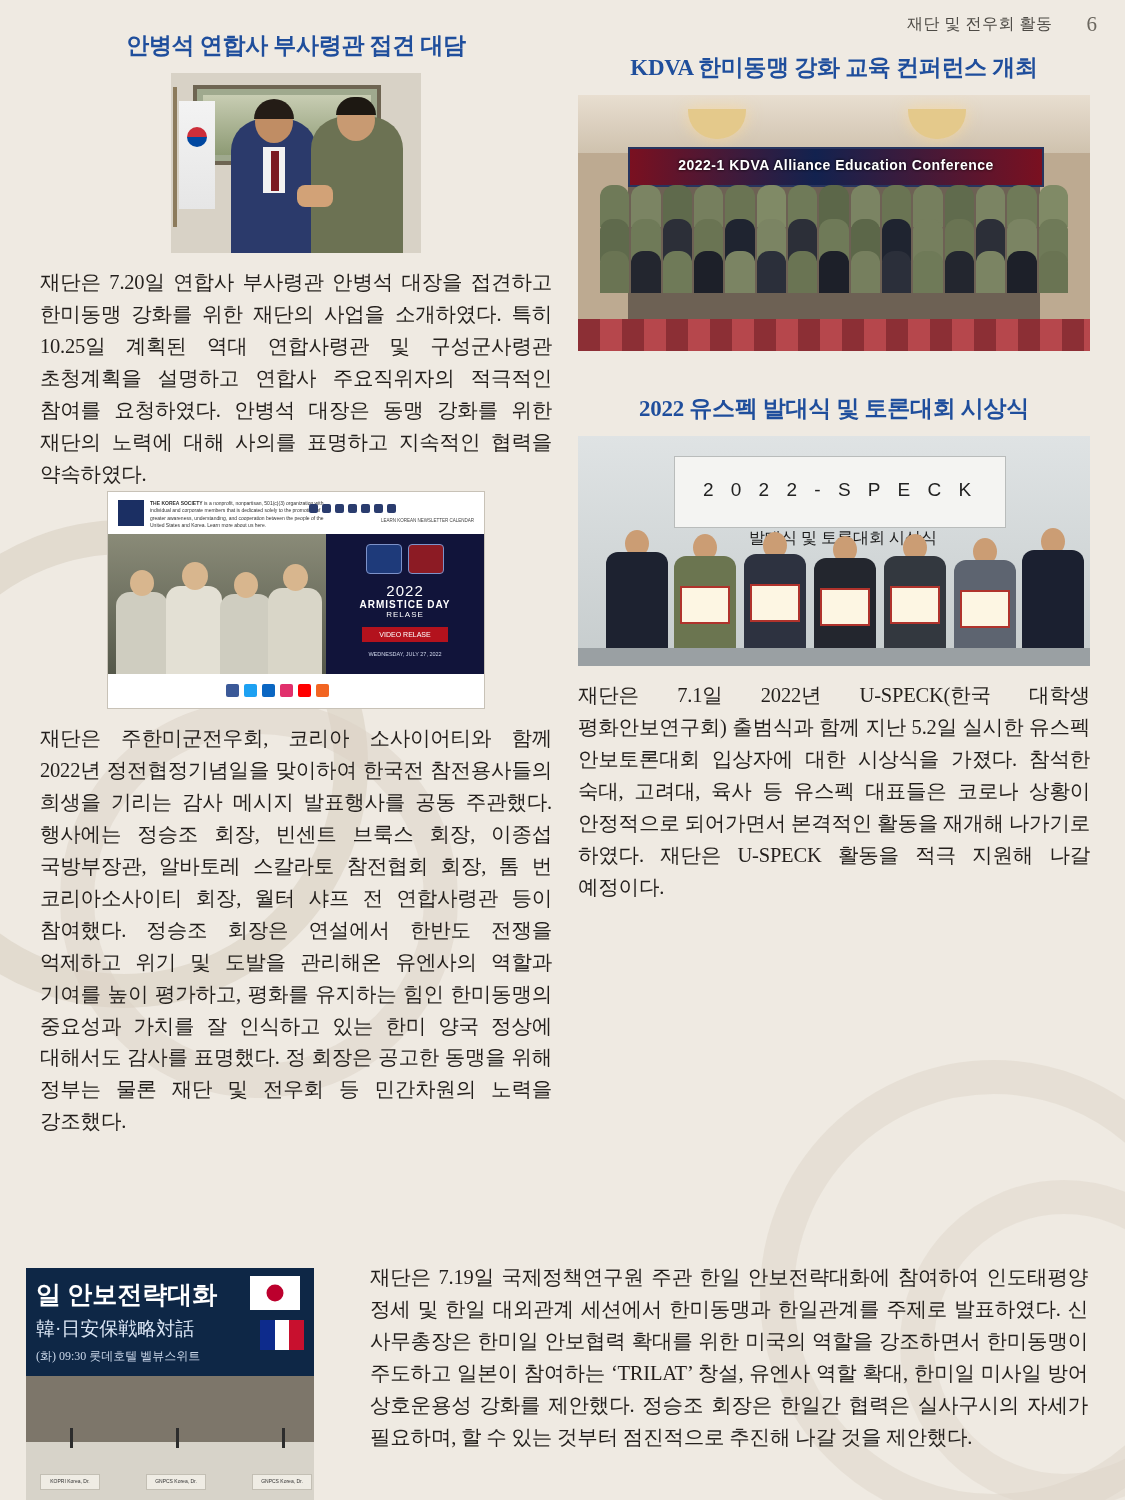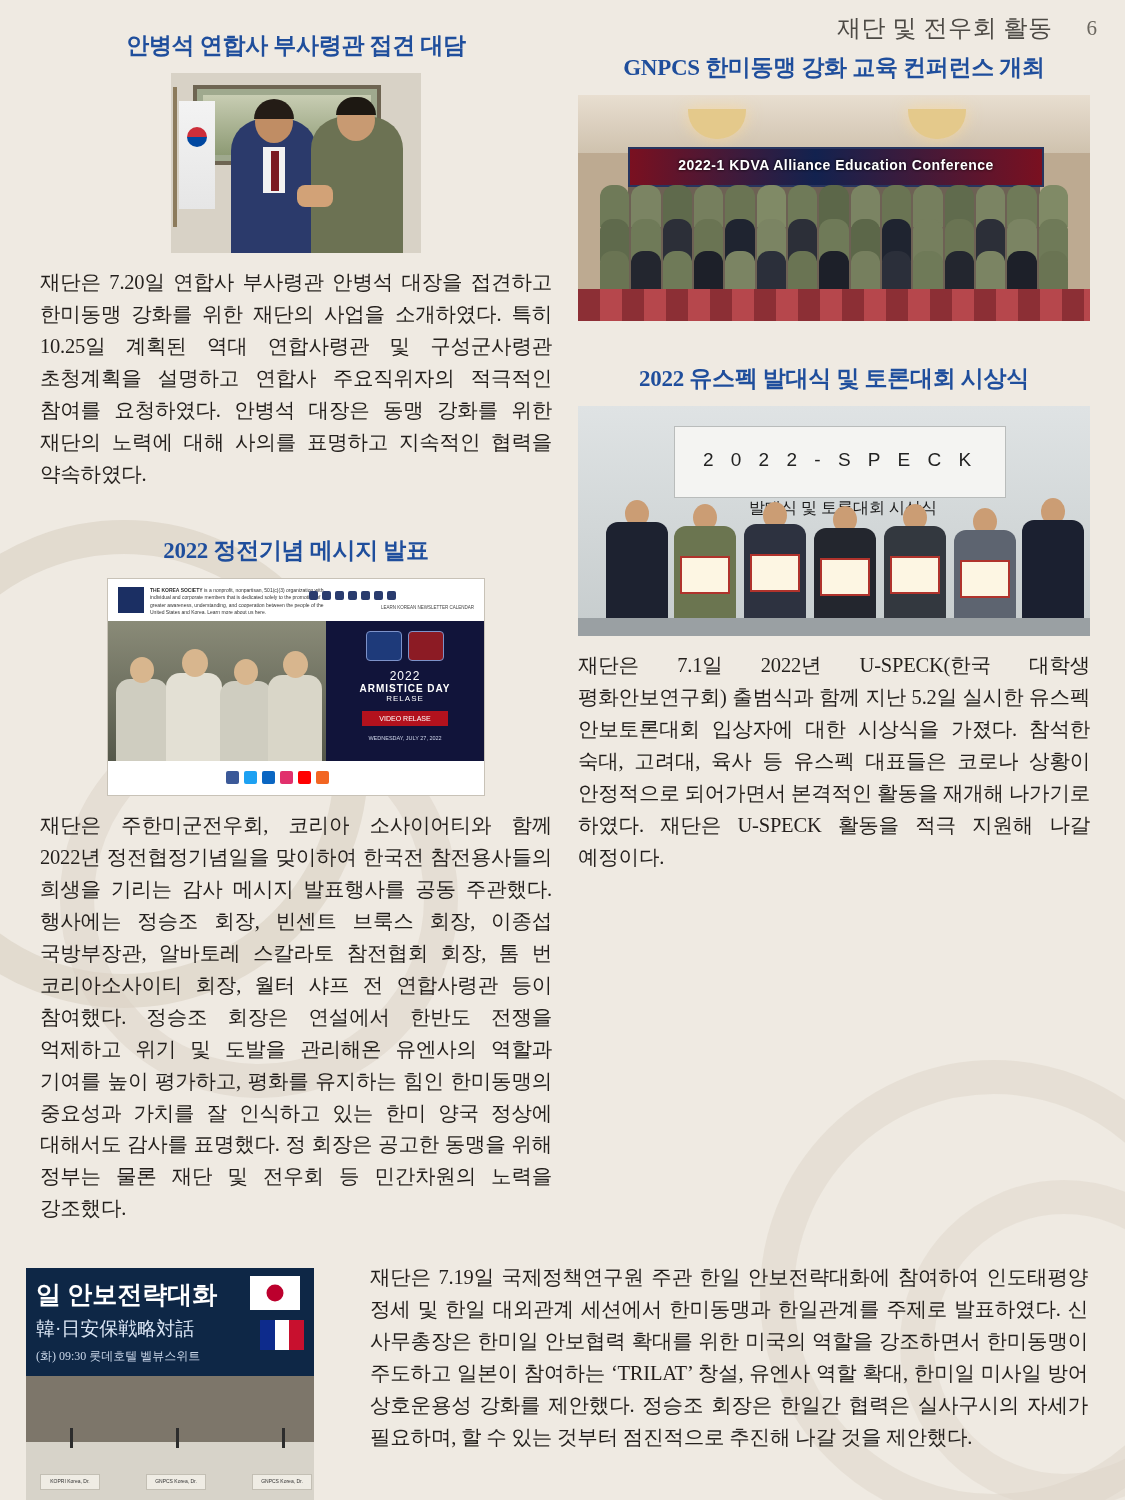--- a/index.html
+++ b/index.html
@@ -28,21 +28,21 @@
 
   .page-header {
     position: absolute;
     top: 12px;
     right: 28px;
     display: flex;
     align-items: center;
     gap: 34px;
   }
   .header-title {
-    font-size: 24px;
+    font-size: 16px;
     color: #4d4a45;
     letter-spacing: 0.5px;
   }
   .page-number {
     font-size: 21px;
     color: #6b675f;
   }
 
   .content {
     position: absolute;
@@ -107,21 +107,21 @@
   .ph1 .p1shirt { position:absolute; left:92px; top:74px; width:22px; height:46px; background:#f2f2f2; }
   .ph1 .p1tie { position:absolute; left:100px; top:78px; width:8px; height:40px; background:#7b1a22; }
   .ph1 .p2 { position:absolute; left:140px; top:44px; width:92px; height:136px; background:#6c7253; border-radius:32px 32px 0 0; }
   .ph1 .p2head { position:absolute; left:166px; top:26px; width:38px; height:42px; border-radius:50%; background:#c89a72; }
   .ph1 .p2hair { position:absolute; left:165px; top:24px; width:40px; height:18px; border-radius:20px 20px 0 0; background:#1d1812; }
   .ph1 .hands { position:absolute; left:126px; top:112px; width:36px; height:22px; border-radius:8px; background:#d2a277; }
 
   
   .ph2 {
     width: 512px;
-    height: 226px;
+    height: 256px;
     background: #6d6154;
   }
   .ph2 .ceiling { position:absolute; left:0; top:0; right:0; height:58px; background:linear-gradient(#e8ded0,#cfc2ae); }
   .ph2 .lamp { position:absolute; top:14px; width:58px; height:30px; background:#e4c98b; border-radius:0 0 28px 28px; box-shadow:0 0 16px rgba(255,220,150,.7); }
   .ph2 .lamp.l1 { left:110px; }
   .ph2 .lamp.l2 { left:330px; }
   .ph2 .banner { position:absolute; left:50px; top:52px; width:412px; height:36px; background:linear-gradient(90deg,#7a1020,#12224f 45%,#7a1020); border:2px solid #27355f; }
   .ph2 .banner span { color:#fff; font-family:"Liberation Sans",sans-serif; font-size:14px; font-weight:bold; letter-spacing:0.5px; display:block; text-align:center; line-height:32px; text-shadow:0 0 3px #000; }
   .ph2 .wallL { position:absolute; left:0; top:58px; width:50px; bottom:0; background:#bdaa91; }
   .ph2 .wallR { position:absolute; right:0; top:58px; width:50px; bottom:0; background:#bdaa91; }
@@ -145,21 +145,21 @@
   .ph3 .socials i { width:9px; height:9px; background:#2a3c6e; display:block; border-radius:2px; }
   .ph3 .navlinks { position:absolute; right:10px; top:26px; font-family:"Liberation Sans",sans-serif; font-size:4.5px; color:#444; }
   .ph3 .hero { position:absolute; left:0; right:0; top:42px; bottom:34px; background:linear-gradient(#5d5f52,#3c3e35); overflow:hidden; }
   .ph3 .hero .vets { position:absolute; left:0; top:0; width:58%; height:100%; background:linear-gradient(#8a8b78,#55584a); }
   .ph3 .vhead { position:absolute; border-radius:50%; background:#d8b68e; }
   .ph3 .vbody { position:absolute; background:#cfcdc0; border-radius:14px 14px 0 0; }
   .ph3 .panel { position:absolute; right:0; top:0; width:42%; height:100%; background:#11143a; color:#fff; text-align:center; }
   .ph3 .panel .badges { display:flex; justify-content:center; gap:6px; margin-top:10px; }
   .ph3 .panel .badge { width:34px; height:28px; background:#1e3a7a; border-radius:4px; border:1px solid #7d92c9; }
   .ph3 .panel .badge.red { background:#8c1b24; }
-  .ph3 .panel .y { font-family:"Liberation Sans",sans-serif; font-size:12px; margin-top:8px; letter-spacing:1px; }
+  .ph3 .panel .y { font-family:"Liberation Sans",sans-serif; font-size:15px; margin-top:8px; letter-spacing:1px; }
   .ph3 .panel .t1 { font-family:"Liberation Sans",sans-serif; font-size:10px; font-weight:bold; letter-spacing:1px; }
   .ph3 .panel .t2 { font-family:"Liberation Sans",sans-serif; font-size:8px; letter-spacing:1px; }
   .ph3 .panel .btn { margin:8px auto 0; width:86px; height:15px; background:#b3121d; color:#fff; font-family:"Liberation Sans",sans-serif; font-size:7px; line-height:15px; }
   .ph3 .panel .date { font-family:"Liberation Sans",sans-serif; font-size:5.5px; margin-top:9px; color:#cfd6ea; }
   .ph3 .footer { position:absolute; left:0; right:0; bottom:0; height:34px; background:#fff; }
   .ph3 .footer .ico { position:absolute; top:10px; width:13px; height:13px; border-radius:2px; }
 
   
   .ph4 {
     width: 512px;
@@ -253,21 +253,20 @@
       <div class="p1head"></div>
         <div class="p1hair"></div>
       <div class="p2"></div>
       <div class="p2head"></div>
         <div class="p2hair"></div>
       <div class="hands"></div>
     </div>
 
     <p class="body-text">재단은 7.20일 연합사 부사령관 안병석 대장을 접견하고 한미동맹 강화를 위한 재단의 사업을 소개하였다. 특히 10.25일 계획된 역대 연합사령관 및 구성군사령관 초청계획을 설명하고 연합사 주요직위자의 적극적인 참여를 요청하였다. 안병석 대장은 동맹 강화를 위한 재단의 노력에 대해 사의를 표명하고 지속적인 협력을 약속하였다.</p>
 
-    <div class="section-title" style="margin-top:44px;">2022 정전기념 메시지 발표</div>
 
     <div class="photo ph3">
       <div class="topbar">
         <div class="logo"></div>
         <div class="logotext">
           <b>THE KOREA SOCIETY</b>
           <span>is a nonprofit, nonpartisan, 501(c)(3) organization with individual and corporate members that is dedicated solely to the promotion of greater awareness, understanding, and cooperation between the people of the United States and Korea. Learn more about us here.</span>
         </div>
         <div class="socials">
           <i></i>
@@ -311,21 +310,21 @@
         <div class="ico" style="left:190px; background:#ff0000;"></div>
         <div class="ico" style="left:208px; background:#f26522;"></div>
       </div>
     </div>
 
     <p class="body-text">재단은 주한미군전우회, 코리아 소사이어티와 함께 2022년 정전협정기념일을 맞이하여 한국전 참전용사들의 희생을 기리는 감사 메시지 발표행사를 공동 주관했다. 행사에는 정승조 회장, 빈센트 브룩스 회장, 이종섭 국방부장관, 알바토레 스칼라토 참전협회 회장, 톰 번 코리아소사이티 회장, 월터 샤프 전 연합사령관 등이 참여했다. 정승조 회장은 연설에서 한반도 전쟁을 억제하고 위기 및 도발을 관리해온 유엔사의 역할과 기여를 높이 평가하고, 평화를 유지하는 힘인 한미동맹의 중요성과 가치를 잘 인식하고 있는 한미 양국 정상에 대해서도 감사를 표명했다. 정 회장은 공고한 동맹을 위해 정부는 물론 재단 및 전우회 등 민간차원의 노력을 강조했다.</p>
   </div>
 
   <div class="col-right">
 
-    <div class="section-title">GNPCS 한미동맹 강화 교육 컨퍼런스 개최</div>
+    <div class="section-title">KDVA 한미동맹 강화 교육 컨퍼런스 개최</div>
 
     <div class="photo ph2">
       <div class="ceiling"></div>
       <div class="lamp l1"></div>
       <div class="lamp l2"></div>
       <div class="wallL"></div>
         <div class="wallR"></div>
       <div class="banner">
         <span>2022-1 KDVA Alliance Education Conference</span>
       </div>

